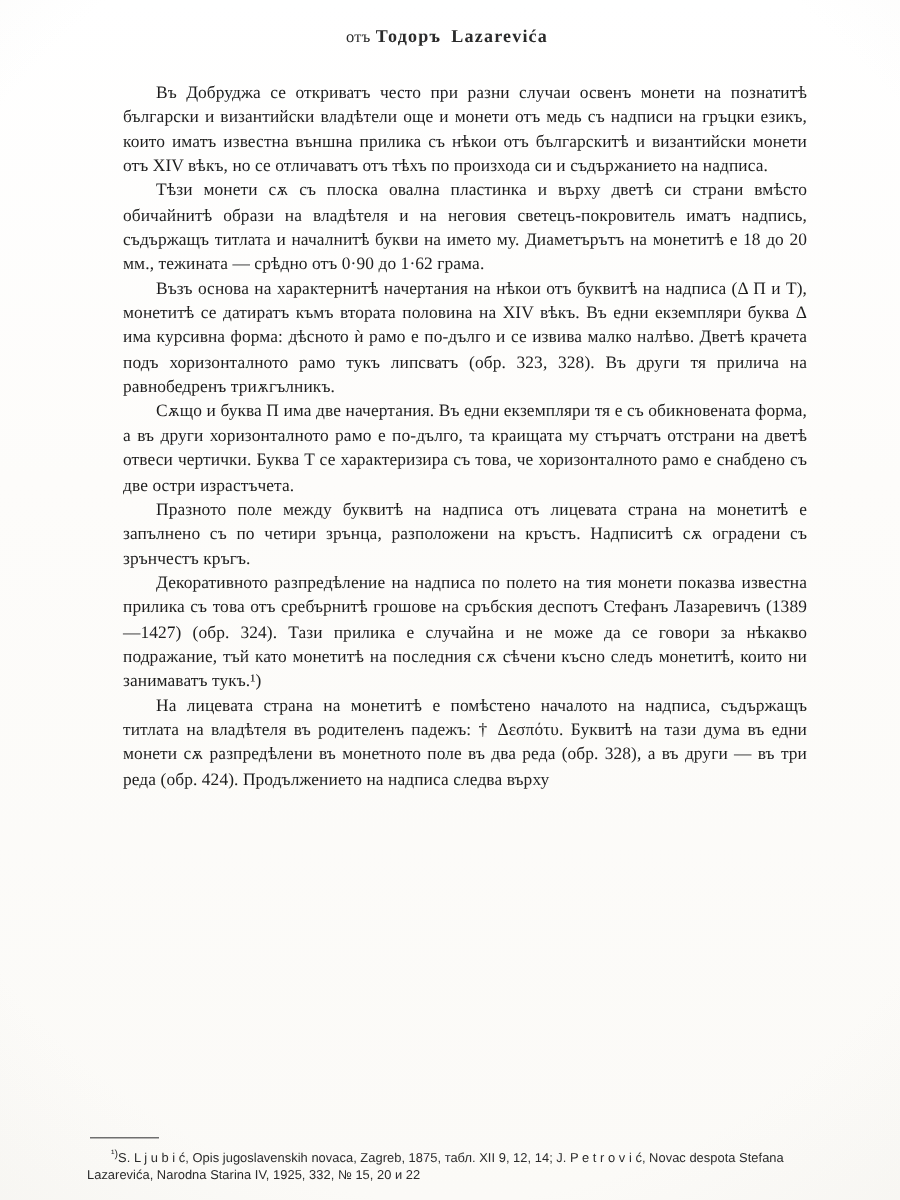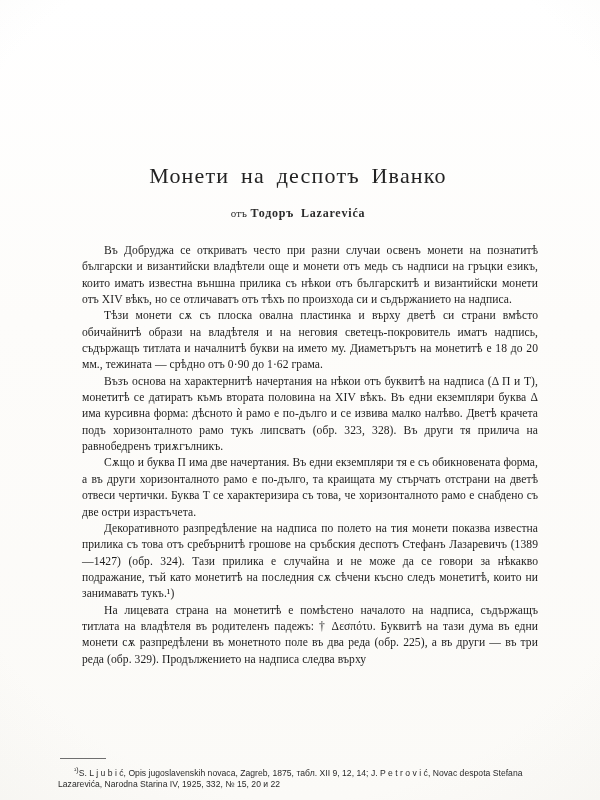--- a/index.html
+++ b/index.html
@@ -107,34 +107,34 @@
     vertical-align: super;
   }
 </style>
 </head>
 <body>
 
 <div class="page"></div>
 
 <div class="content">
 
-  <h1 class="title">Монети на деспотъ Иванко</h1>
 
   <p class="byline">
     <span class="prefix">отъ</span>
     <span class="author">Тодоръ Lazarevića</span>
   </p>
 
   <div class="body-text">
     <p class="para">Въ Добруджа се откриватъ често при разни случаи освенъ монети на познатитѣ български и византийски владѣтели още и монети отъ медь съ надписи на гръцки езикъ, които иматъ известна външна прилика съ нѣкои отъ българскитѣ и византийски монети отъ XIV вѣкъ, но се отличаватъ отъ тѣхъ по произхода си и съдържанието на надписа.</p>
     <p class="para">Тѣзи монети сѫ съ плоска овална пластинка и върху дветѣ си страни вмѣсто обичайнитѣ образи на владѣтеля и на неговия светецъ-покровитель иматъ надпись, съдържащъ титлата и началнитѣ букви на името му. Диаметърътъ на монетитѣ е 18 до 20 мм., тежината — срѣдно отъ 0·90 до 1·62 грама.</p>
     <p class="para">Възъ основа на характернитѣ начертания на нѣкои отъ буквитѣ на надписа (Δ Π и Τ), монетитѣ се датиратъ къмъ втората половина на XIV вѣкъ. Въ едни екземпляри буква Δ има курсивна форма: дѣсното ѝ рамо е по-дълго и се извива малко налѣво. Дветѣ крачета подъ хоризонталното рамо тукъ липсватъ (обр. 323, 328). Въ други тя прилича на равнобедренъ триѫгълникъ.</p>
     <p class="para">Сѫщо и буква Π има две начертания. Въ едни екземпляри тя е съ обикновената форма, а въ други хоризонталното рамо е по-дълго, та краищата му стърчатъ отстрани на дветѣ отвеси чертички. Буква Τ се характеризира съ това, че хоризонталното рамо е снабдено съ две остри израстъчета.</p>
+    <p class="para">Празното поле между буквитѣ на надписа отъ лицевата страна на монетитѣ е запълнено съ по четири зрънца, разположени на кръстъ. Надписитѣ сѫ оградени съ зрънчестъ кръгъ.</p>
     <p class="para">Декоративното разпредѣление на надписа по полето на тия монети показва известна прилика съ това отъ сребърнитѣ грошове на сръбския деспотъ Стефанъ Лазаревичъ (1389—1427) (обр. 324). Тази прилика е случайна и не може да се говори за нѣкакво подражание, тъй като монетитѣ на последния сѫ сѣчени късно следъ монетитѣ, които ни занимаватъ тукъ.¹)</p>
-    <p class="para">На лицевата страна на монетитѣ е помѣстено началото на надписа, съдържащъ титлата на владѣтеля въ родителенъ падежъ: † Δεσπότυ. Буквитѣ на тази дума въ едни монети сѫ разпредѣлени въ монетното поле въ два реда (обр. 225), а въ други — въ три реда (обр. 329). Продължението на надписа следва върху</p>
+    <p class="para">На лицевата страна на монетитѣ е помѣстено началото на надписа, съдържащъ титлата на владѣтеля въ родителенъ падежъ: † Δεσπότυ. Буквитѣ на тази дума въ едни монети сѫ разпредѣлени въ монетното поле въ два реда (обр. 328), а въ други — въ три реда (обр. 424). Продължението на надписа следва върху</p>
   </div>
 
   <div class="footnote-area">
     <div class="fn-rule"></div>
     <p class="footnote">
       <sup>¹)</sup><span>S. L j u b i ć, Opis jugoslavenskih novaca, Zagreb, 1875, табл. XII 9, 12, 14; J. P e t r o v i ć, Novac despota Stefana Lazarevića, Narodna Starina IV, 1925, 332, № 15, 20 и 22</span>
     </p>
   </div>
 
 </div>

